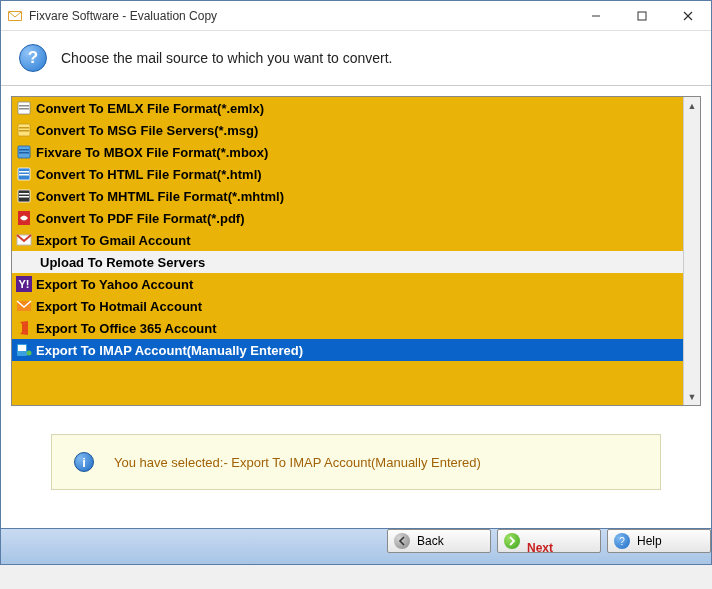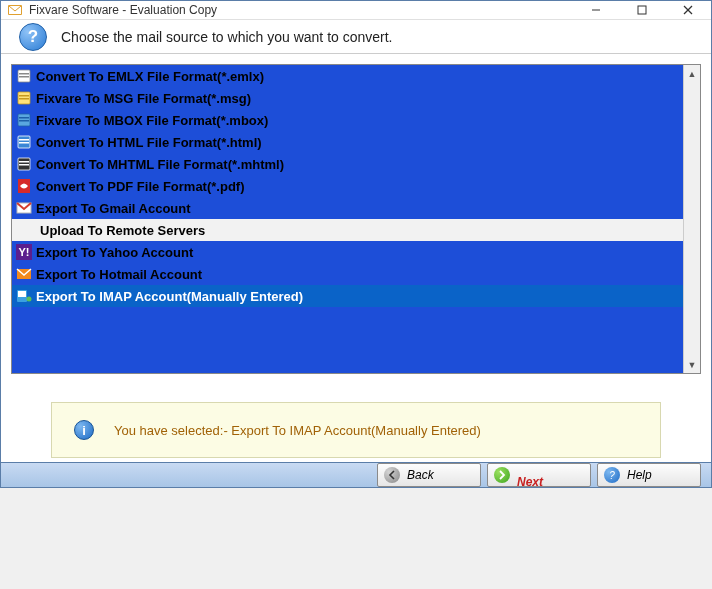--- a/index.html
+++ b/index.html
@@ -4,21 +4,21 @@
 <style>
   * { box-sizing: border-box; margin: 0; padding: 0; }
   body {
     font-family: "Segoe UI", Tahoma, sans-serif;
     font-size: 12px;
     background: #f0f0f0;
     overflow: hidden;
   }
   .window {
     width: 712px;
-    height: 488px;
+    height: 565px;
     background: #fff;
     border: 1px solid #5a7da8;
     display: flex;
     flex-direction: column;
   }
   
   .titlebar {
     height: 30px;
     background: #fff;
     display: flex;
@@ -77,21 +77,21 @@
 
   
   .main {
     flex: 1;
     padding: 10px 10px 4px 10px;
     display: flex;
     flex-direction: column;
   }
   .list-wrap {
     border: 1.5px solid #888;
-    background: #1d4ed8;
+    background: #eab308;
     height: 310px;
     display: flex;
   }
   .list {
     flex: 1;
     overflow: hidden;
   }
   .scrollbar-fake {
     width: 17px;
     background: #f0f0f0;
@@ -154,25 +154,23 @@
     border: 1px solid #175396;
   }
   .status-box .stxt { font-size: 13px; color: #a16207; }
 
   
   .bottombar {
     height: 36px;
     background: linear-gradient(to bottom, #c8daf2, #a8c5e6);
     border-top: 1px solid #5a7da8;
     display: flex;
-    align-items: flex-end;
+    align-items: flex-start;
     justify-content: flex-end;
-    padding-right: 10px;
     gap: 6px;
-    font-style: italic;
   }
   .btn {
     height: 24px;
     width: 104px;
     background: linear-gradient(to bottom, #fdfdfd, #e6e6e6);
     border: 1px solid #8a8a8a;
     border-radius: 2px;
     display: flex;
     align-items: center;
     padding: 0 6px;
@@ -249,21 +247,21 @@
             <span>Convert To EMLX File Format(*.emlx)</span>
           </div>
           <div class="list-row">
             <span class="icon-sl">
               <svg width="16" height="16" viewBox="0 0 16 16">
                 <rect x="2" y="2" width="12" height="12" rx="1" fill="#ffe27a" stroke="#c79a1e" stroke-width="0.8"></rect>
                 <rect x="3" y="5" width="10" height="1.5" fill="#c79a1e"></rect>
                 <rect x="3" y="8" width="10" height="1.5" fill="#c79a1e"></rect>
               </svg>
             </span>
-            <span>Fixvare To MSG File Format(*.msg)</span>
+            <span>Convert To MSG File Servers(*.msg)</span>
           </div>
           <div class="list-row">
             <span class="icon-sl">
               <svg width="16" height="16" viewBox="0 0 16 16">
                 <rect x="2" y="2" width="12" height="12" rx="1" fill="#5aa7e0" stroke="#1e5fa8" stroke-width="0.8"></rect>
                 <rect x="3" y="5" width="10" height="1.5" fill="#1e5fa8"></rect>
                 <rect x="3" y="8" width="10" height="1.5" fill="#1e5fa8"></rect>
               </svg>
             </span>
             <span>Fixvare To MBOX File Format(*.mbox)</span>
@@ -319,20 +317,28 @@
             <span>Export To Yahoo Account</span>
           </div>
           <div class="list-row">
             <span class="icon-sl">
               <svg width="16" height="16" viewBox="0 0 16 16">
                 <rect x="1" y="3" width="14" height="10" fill="#f28a1e"></rect>
                 <path d="M1 3 L8 9 L15 3" fill="none" stroke="#fff" stroke-width="1.5"></path>
               </svg>
             </span>
             <span>Export To Hotmail Account</span>
+          </div>
+          <div class="list-row">
+            <span class="icon-sl">
+              <svg width="16" height="16" viewBox="0 0 16 16">
+                <path d="M4 2 L12 1 L12 15 L4 14 L6 12 L6 4 Z" fill="#e64a19"></path>
+              </svg>
+            </span>
+            <span>Export To Office 365 Account</span>
           </div>
           <div class="list-row selected">
             <span class="icon-sl">
               <svg width="16" height="16" viewBox="0 0 16 16">
                 <rect x="1" y="2" width="10" height="12" rx="1" fill="#3aa0e0"></rect>
                 <rect x="2" y="3" width="8" height="6" fill="#fff"></rect>
                 <circle cx="13" cy="11" r="2.5" fill="#5abf5a"></circle>
               </svg>
             </span>
             <span>Export To IMAP Account(Manually Entered)</span>

